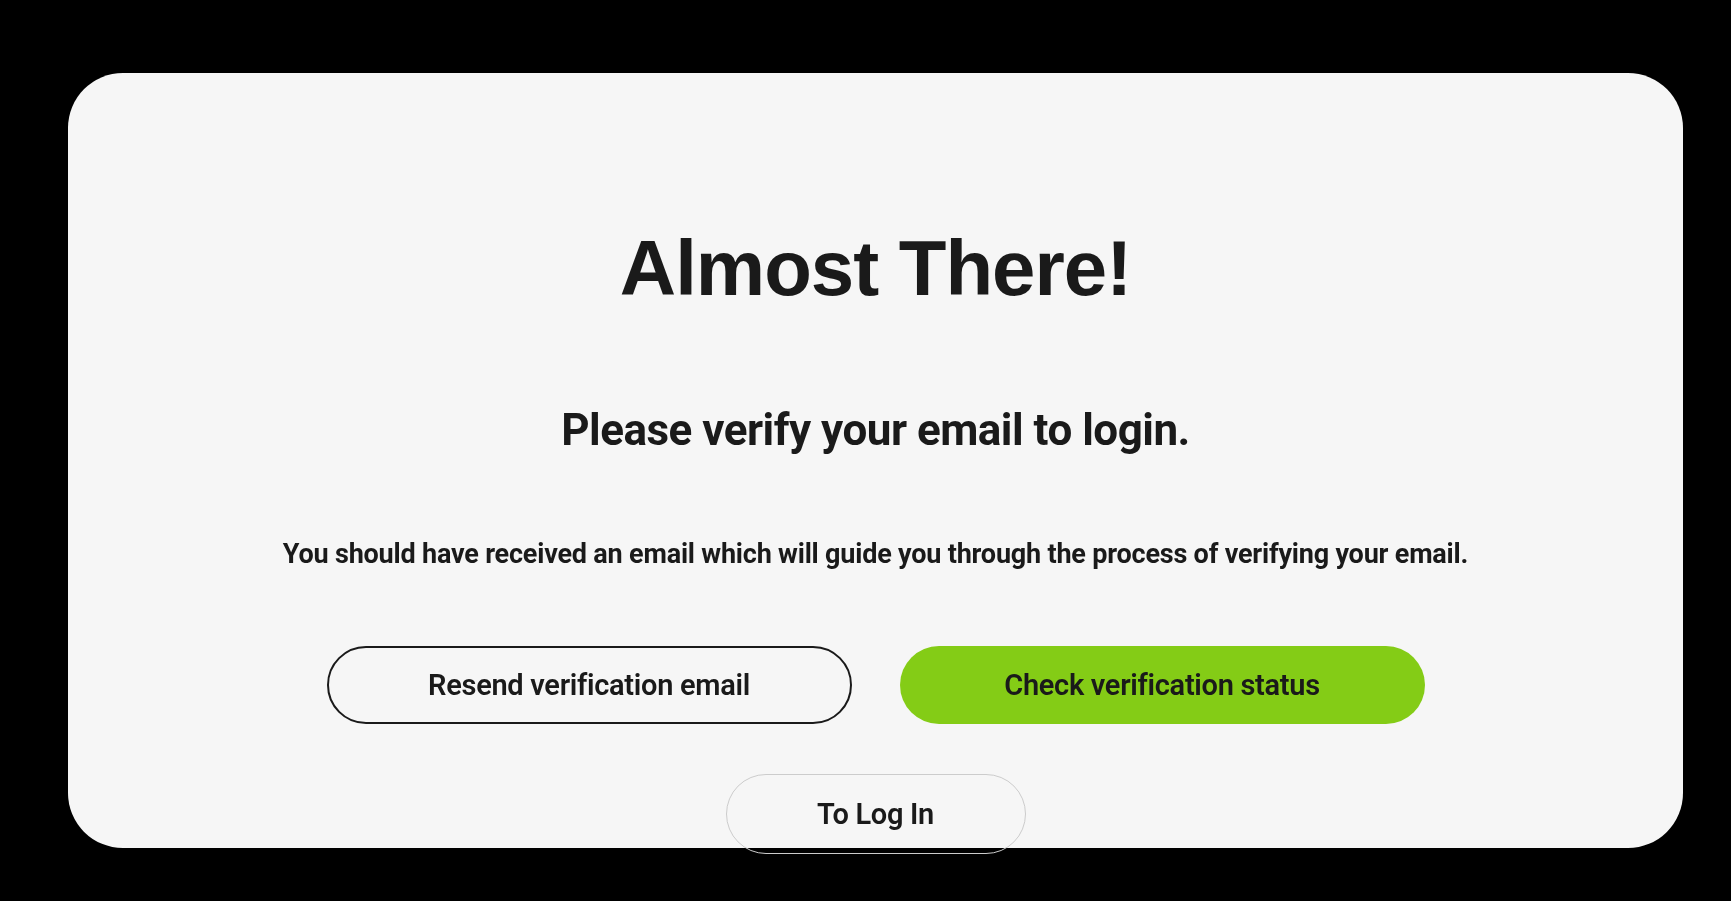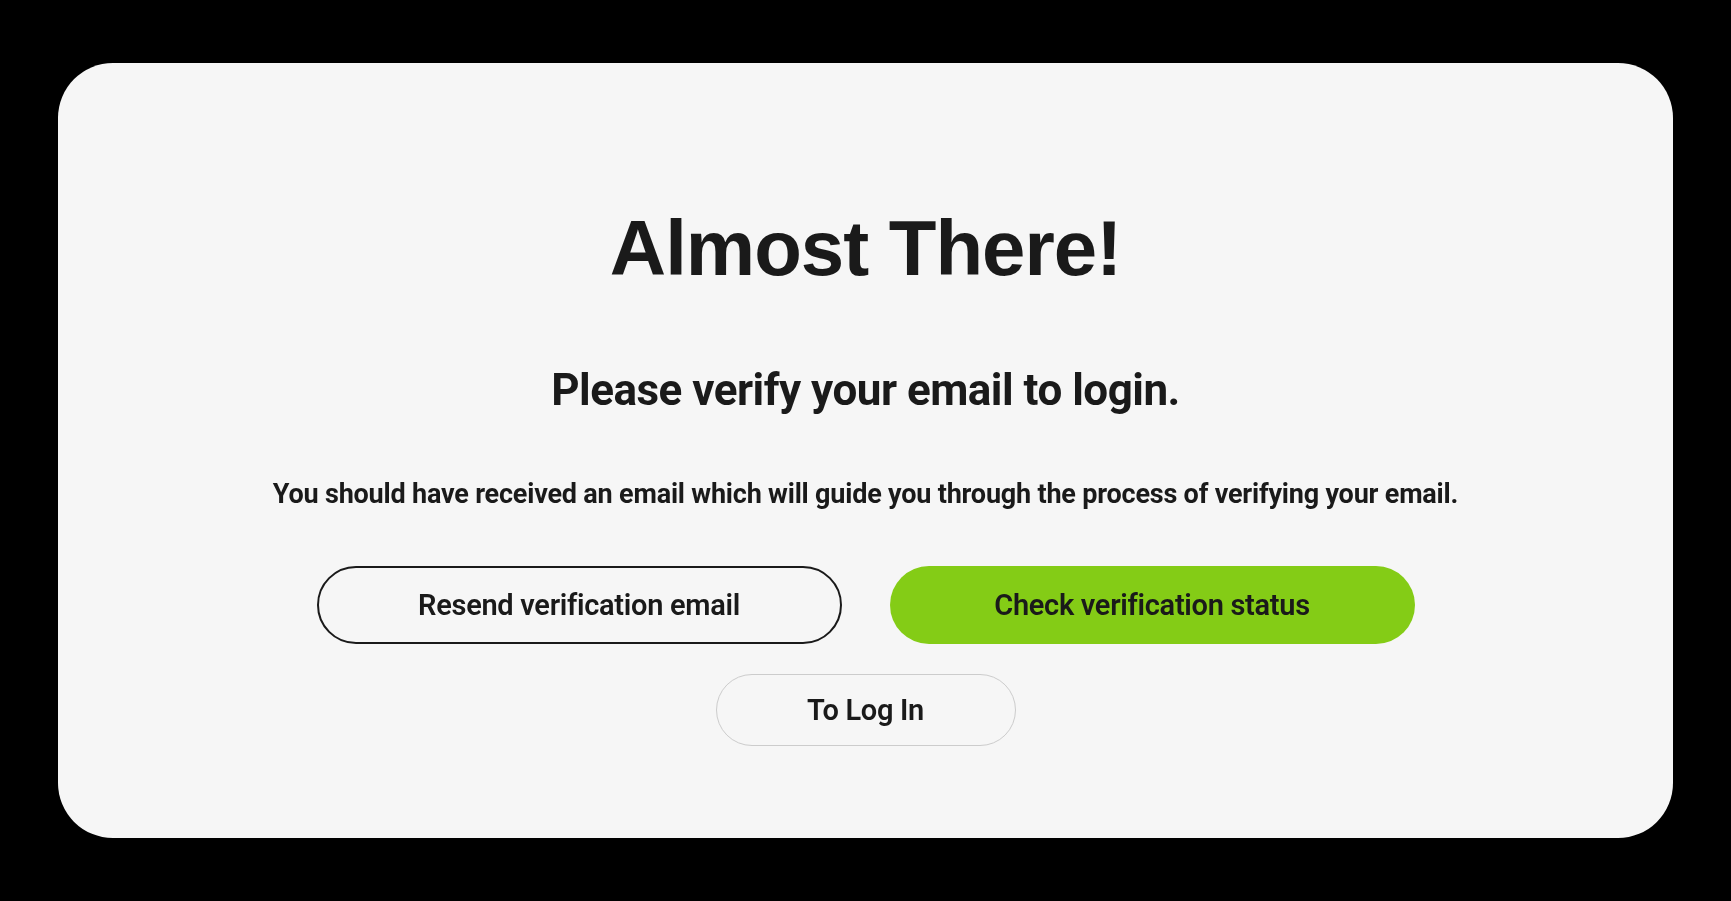--- a/index.html
+++ b/index.html
@@ -1,17 +1,17 @@
 <!DOCTYPE html>
 <html><head>
   <meta charset="utf-8">
   <style>
     * {
       margin: 0;
-      padding: 0;
+      padding: 10px;
       box-sizing: border-box;
     }
     
     body {
       background-color: #000000;
       width: 1731px;
       height: 901px;
       display: flex;
       align-items: center;
       justify-content: center;
@@ -82,21 +82,21 @@
     .btn-primary {
       width: 525px;
       height: 78px;
       background-color: #84cc16;
       border: none;
       color: #1a1a1a;
     }
     
     .btn-secondary {
       width: 300px;
-      height: 72px;
+      height: 80px;
       background-color: transparent;
       border: 1.5px solid #cccccc;
       color: #1a1a1a;
     }
     
     .bottom-row {
       display: flex;
       justify-content: center;
     }
   </style>

